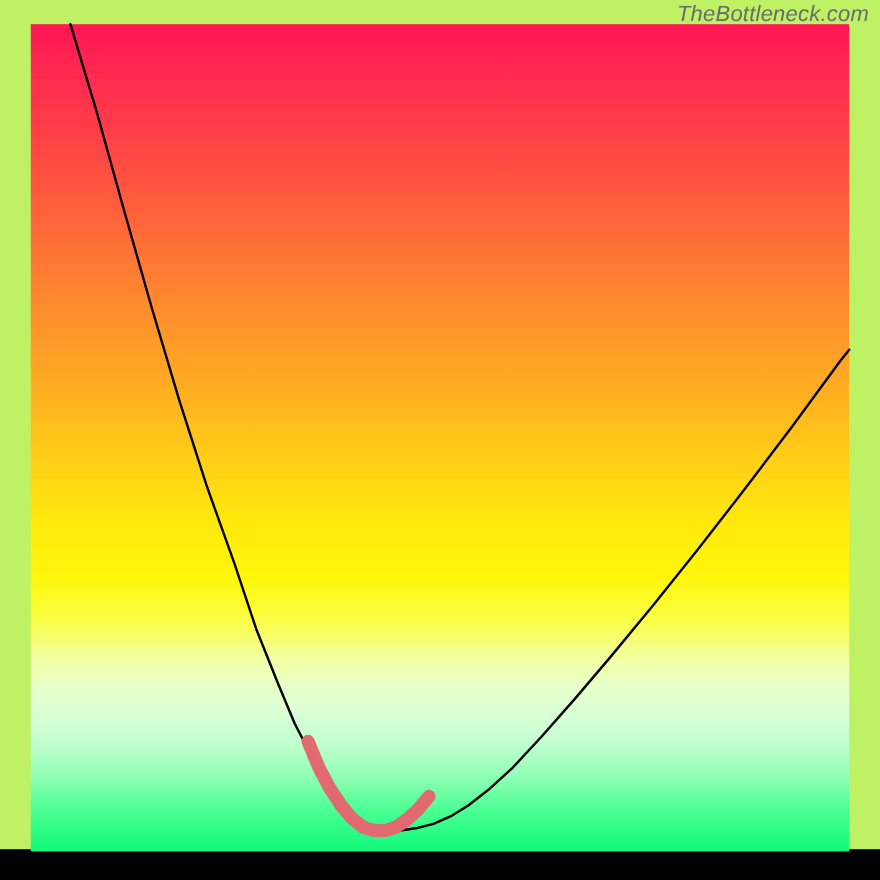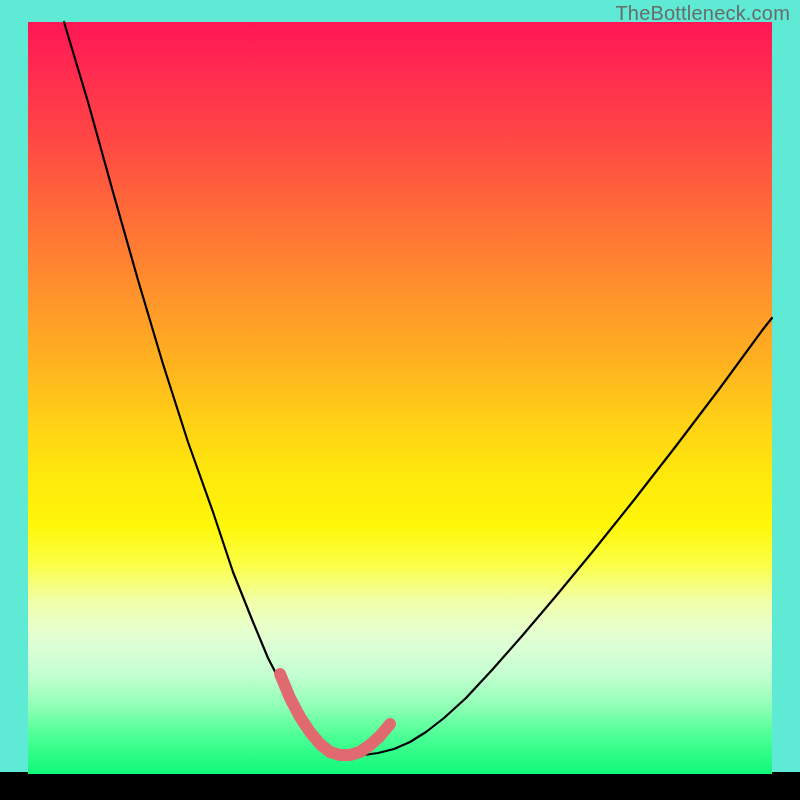--- a/index.html
+++ b/index.html
@@ -10,21 +10,22 @@
     background: #000;
     overflow: hidden;
     font-family: Arial, Helvetica, sans-serif;
   }
   .frame {
     position: absolute;
     left: 0;
     top: 0;
     width: 800px;
     height: 772px;
-    background: #5eead4;
+    background: #bef264;
+    font-style: italic;
   }
   .plot {
     position: absolute;
     left: 28px;
     top: 22px;
     width: 744px;
     height: 752px;
     
     background: linear-gradient(to bottom,
       #ff1654 0%,

